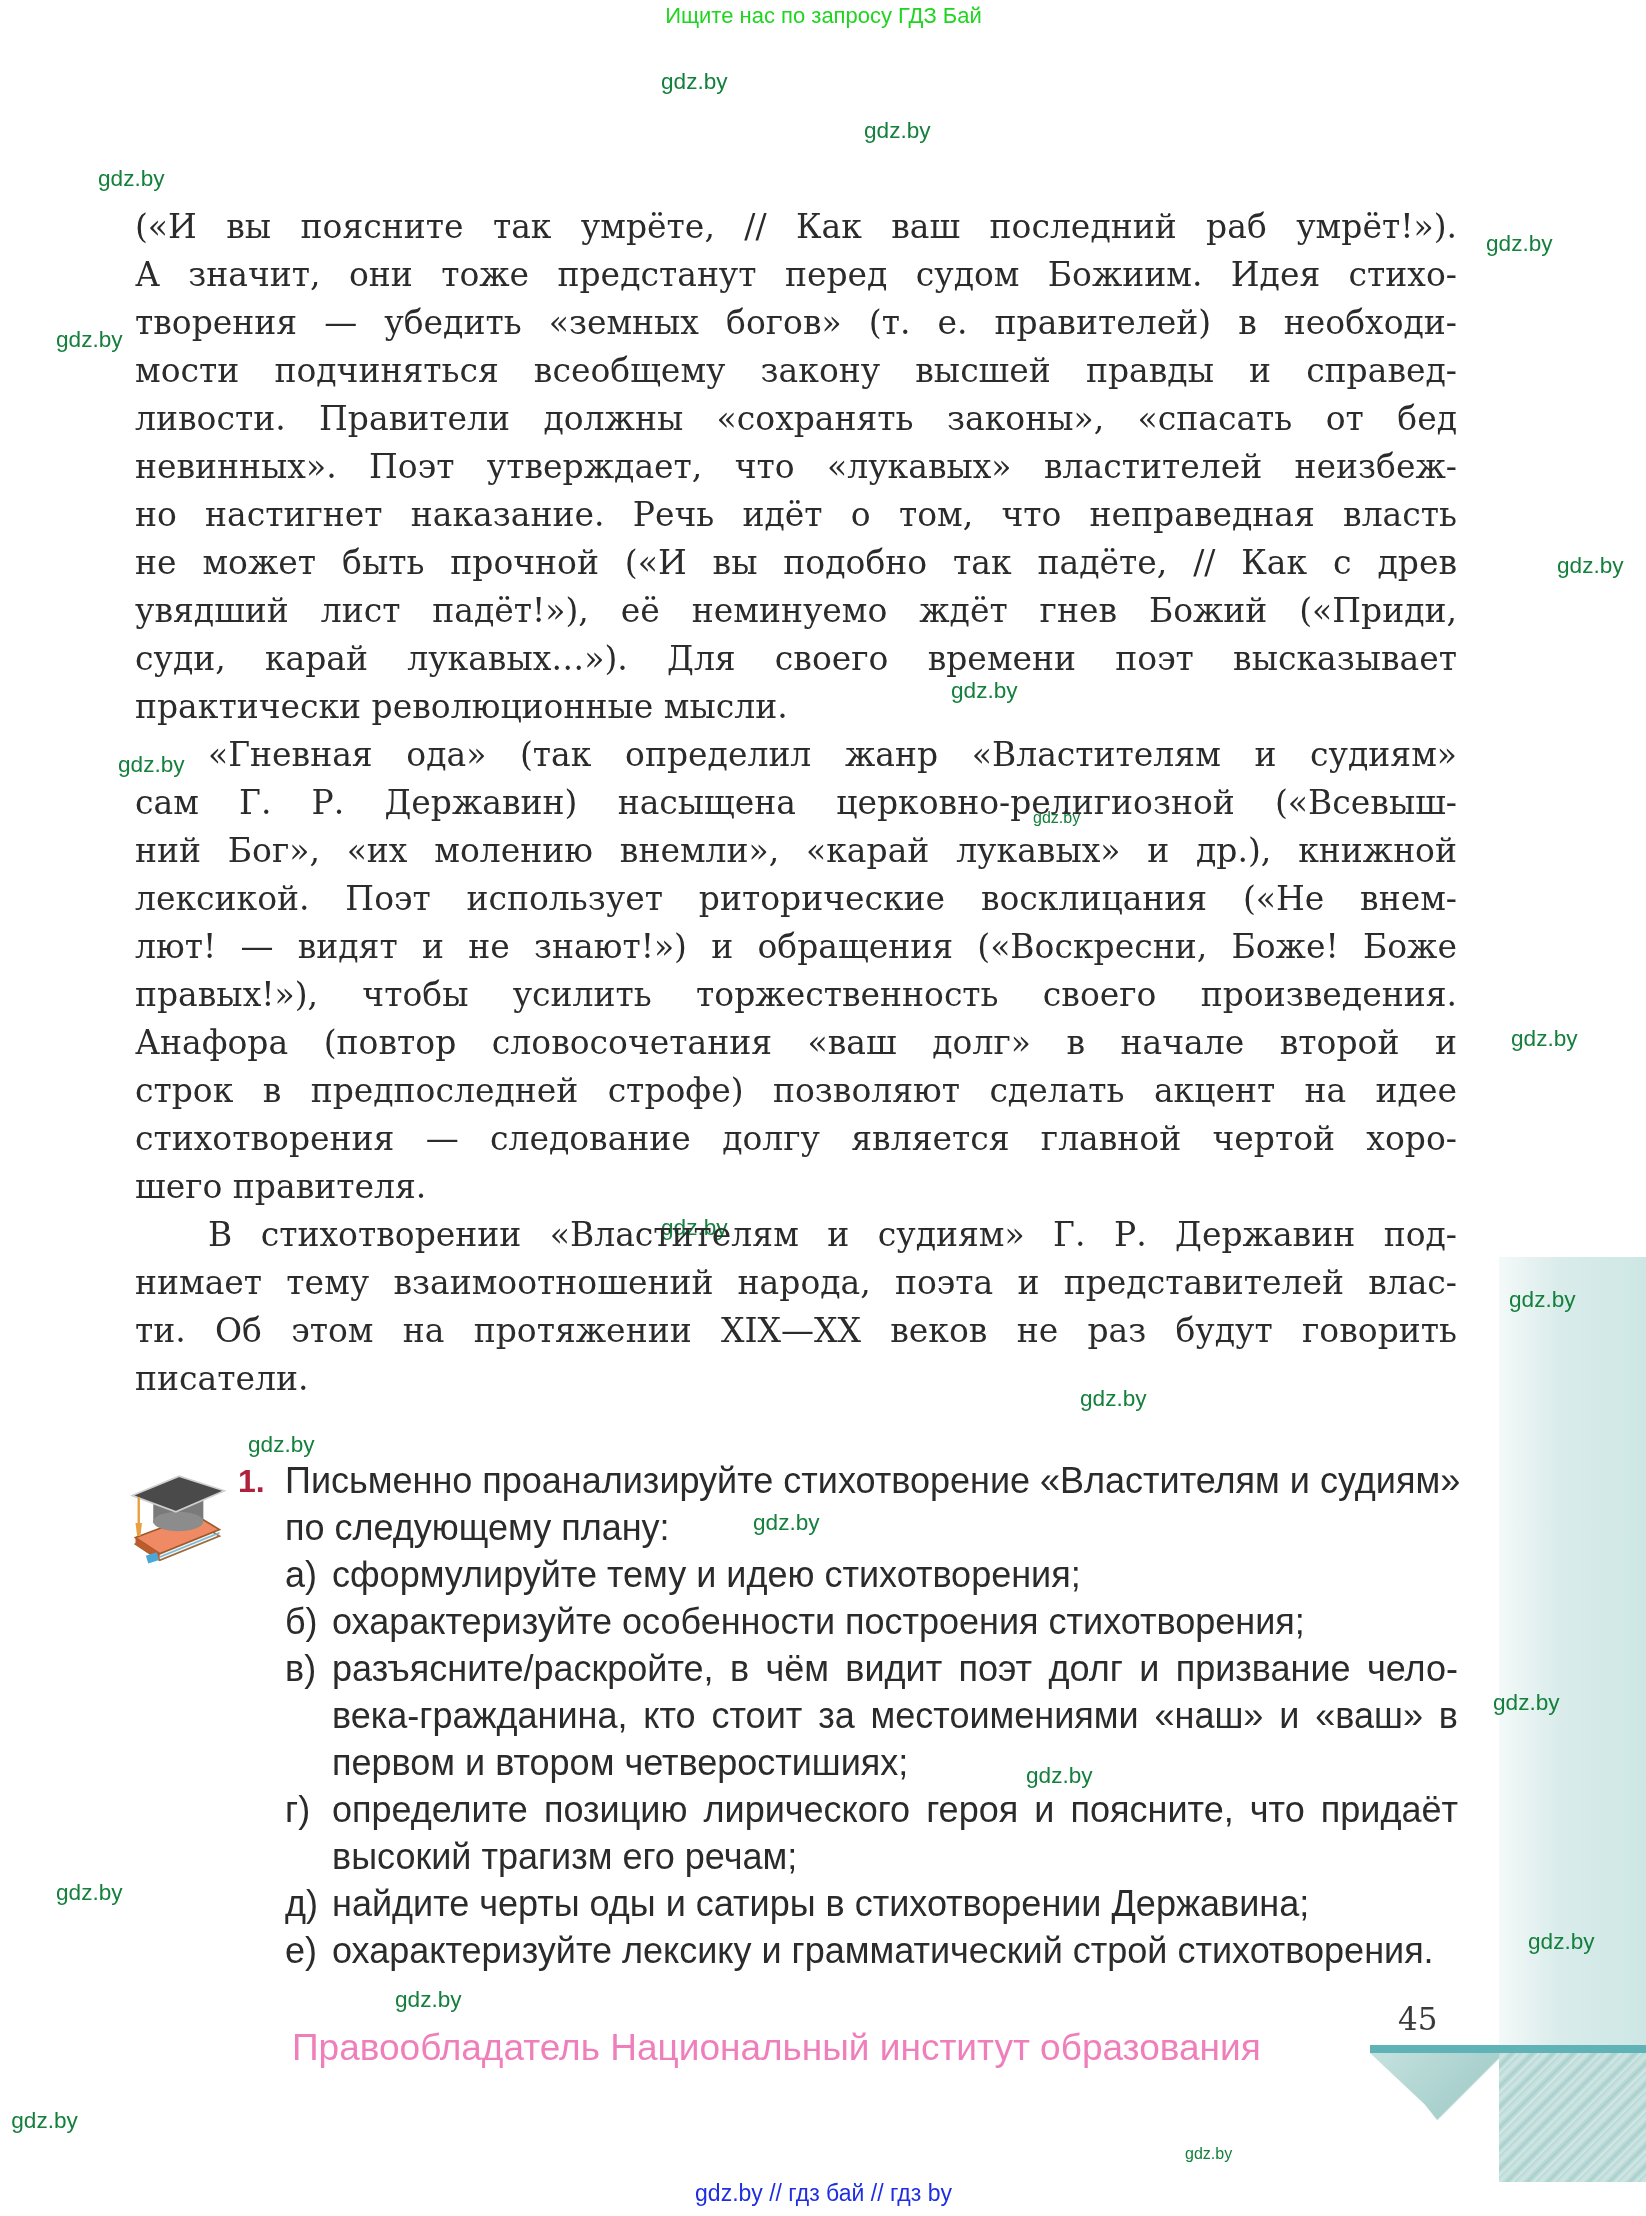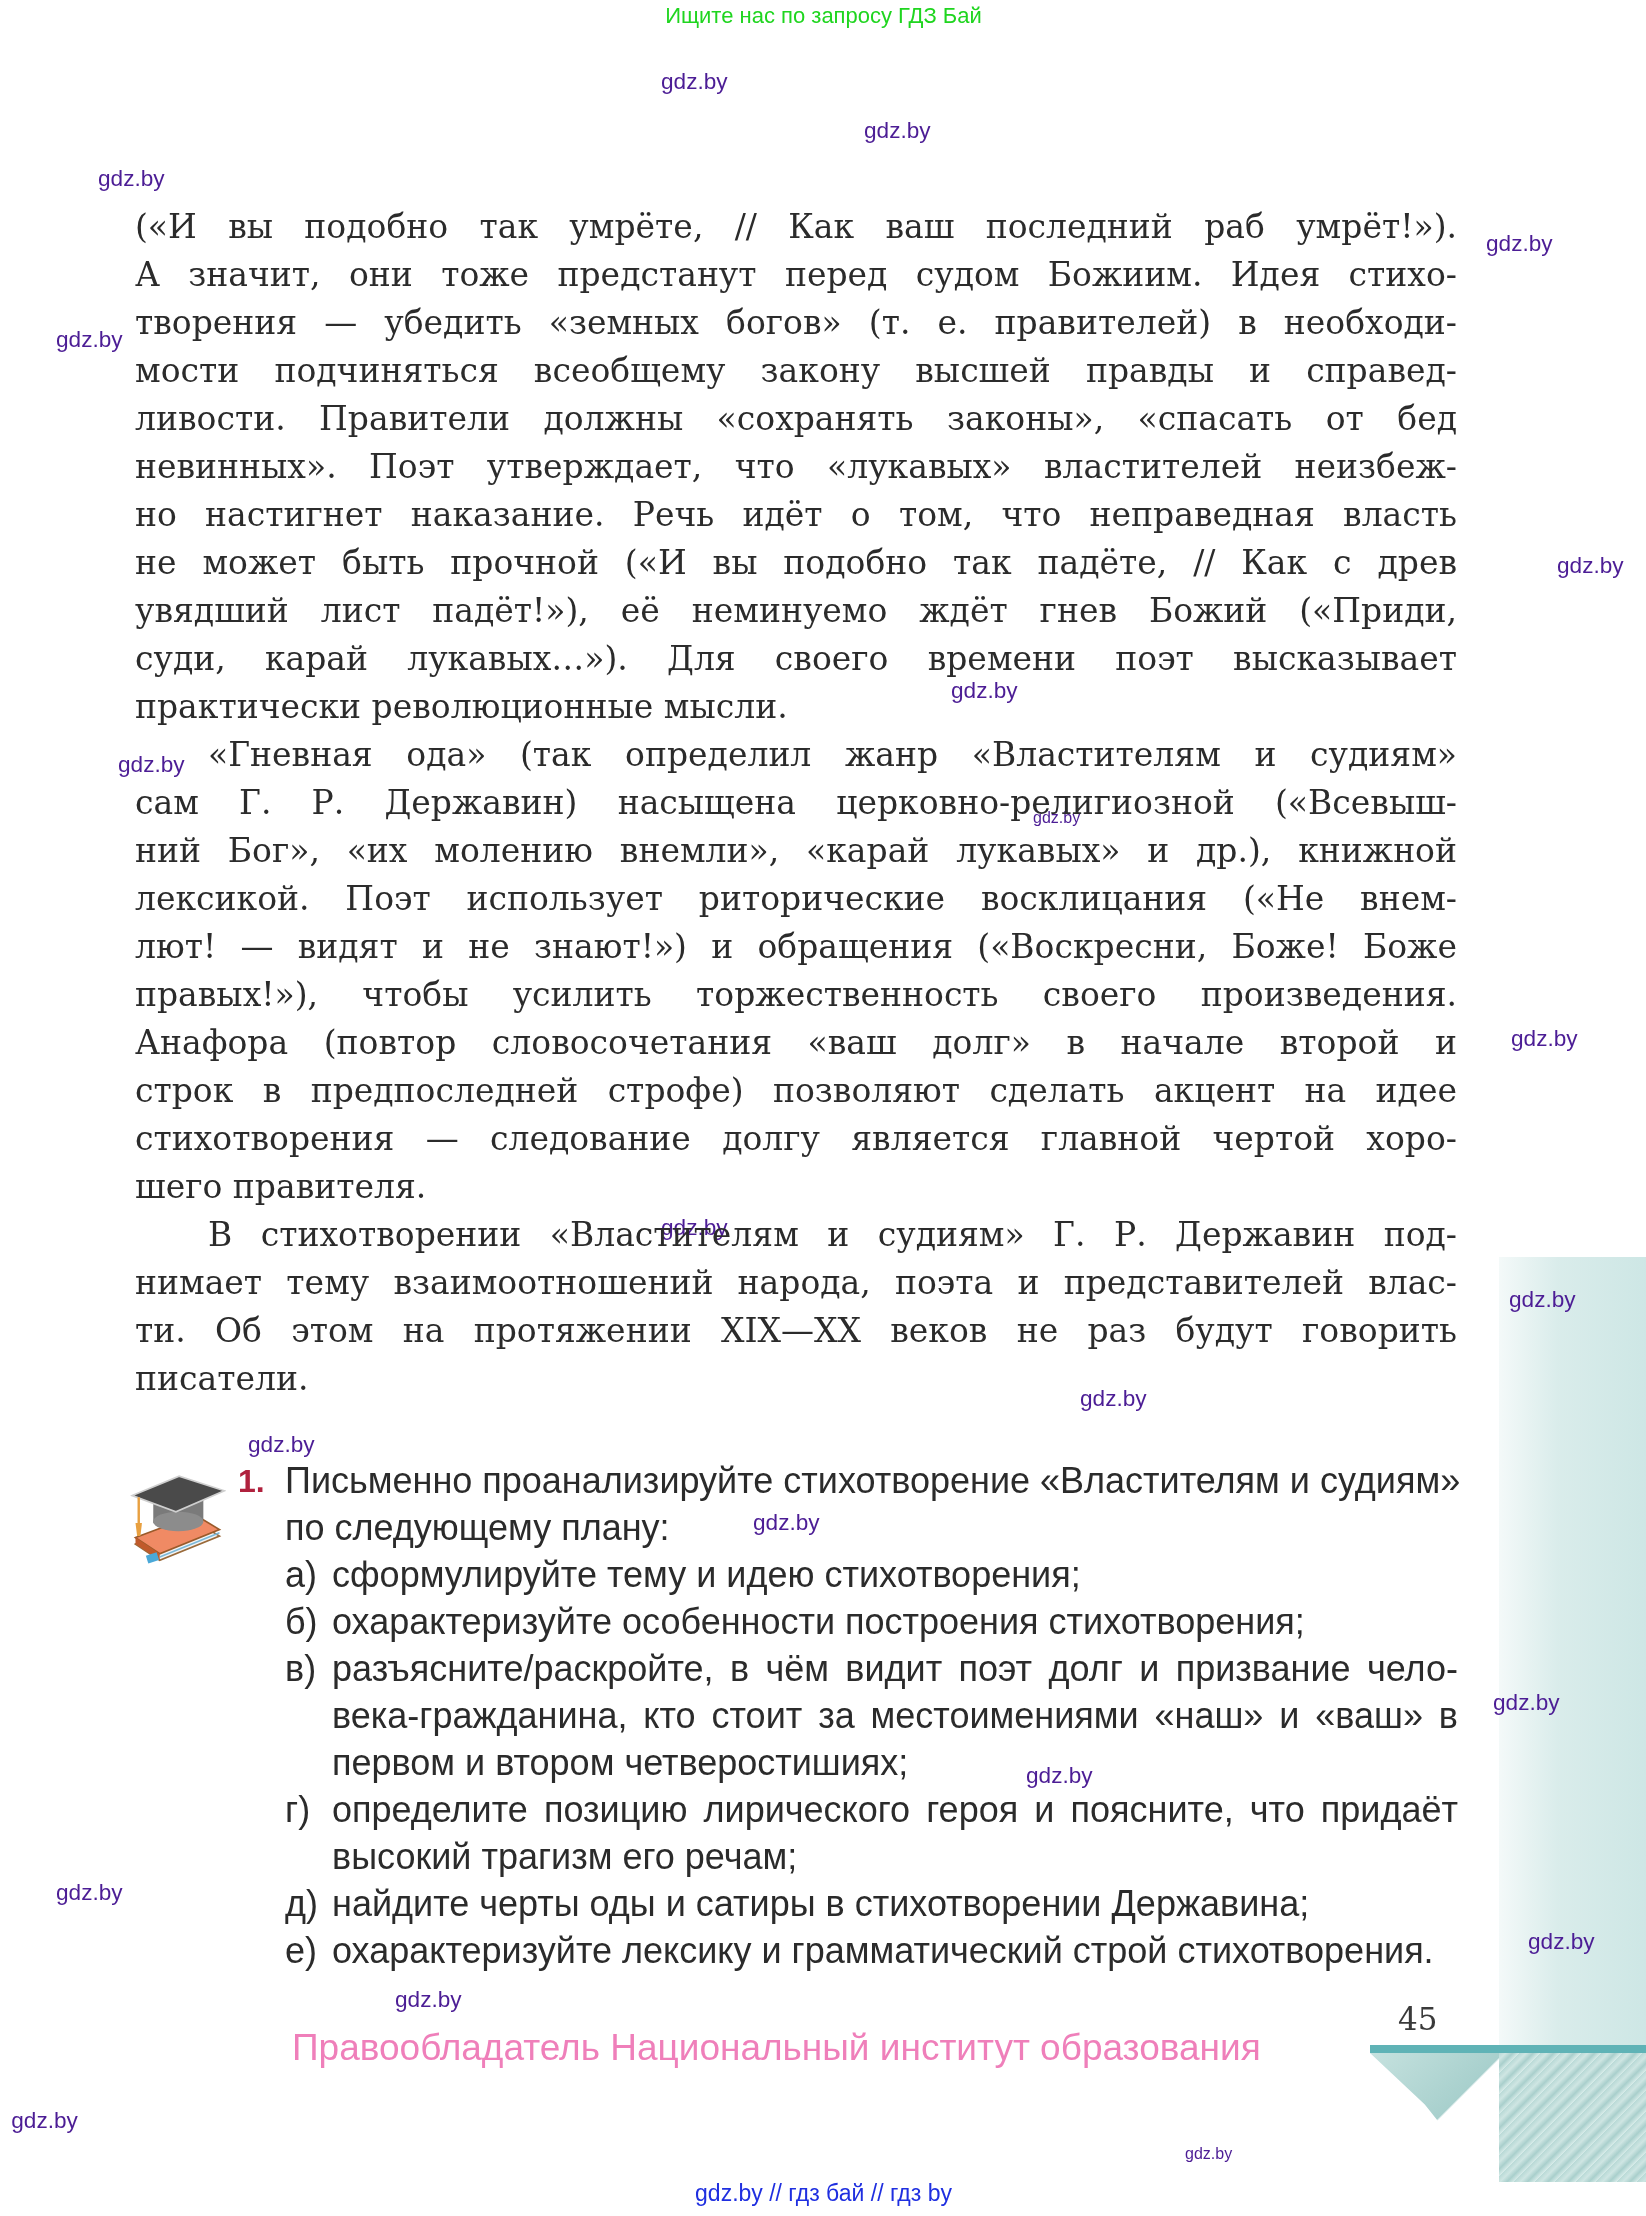--- a/index.html
+++ b/index.html
@@ -50,21 +50,21 @@
       top: 3.2px;
       text-align: center;
       color: #1fd51f;
       font-family: "Liberation Sans", sans-serif;
       font-size: 22px;
     }
     .wm {
       position: absolute;
       font-family: "Liberation Sans", sans-serif;
       font-size: 22.6px;
-      color: #4c1d95;
+      color: #15803d;
       white-space: nowrap;
     }
     .wm.small { font-size: 16px; }
     .body-text {
       position: absolute;
       left: 135px;
       top: 203px;
       width: 1322px;
       font-family: "DejaVu Serif", serif;
       font-size: 33px;
@@ -195,21 +195,21 @@
     <span class="wm" style="left: 1493px; top: 1690px;">gdz.by</span>
     <span class="wm" style="left: 1026px; top: 1763px;">gdz.by</span>
     <span class="wm" style="left: 56px; top: 1880px;">gdz.by</span>
     <span class="wm" style="left: 1528px; top: 1929px;">gdz.by</span>
     <span class="wm" style="left: 395px; top: 1987px;">gdz.by</span>
     <span class="wm" style="left: 11.3px; top: 2108px;">gdz.by</span>
     <span class="wm small" style="left: 1185px; top: 2145px;">gdz.by</span>
   </div>
 
 <div class="body-text">
-  <span class="line">(«И вы подобно так умрёте, // Как ваш последний раб умрёт!»).</span>
+  <span class="line">(«И вы поясните так умрёте, // Как ваш последний раб умрёт!»).</span>
   <span class="line">А значит, они тоже предстанут перед судом Божиим. Идея стихо-</span>
   <span class="line">творения — убедить «земных богов» (т. е. правителей) в необходи-</span>
   <span class="line">мости подчиняться всеобщему закону высшей правды и справед-</span>
   <span class="line">ливости. Правители должны «сохранять законы», «спасать от бед</span>
   <span class="line">невинных». Поэт утверждает, что «лукавых» властителей неизбеж-</span>
   <span class="line">но настигнет наказание. Речь идёт о том, что неправедная власть</span>
   <span class="line">не может быть прочной («И вы подобно так падёте, // Как с древ</span>
   <span class="line">увядший лист падёт!»), её неминуемо ждёт гнев Божий («Приди,</span>
   <span class="line">суди, карай лукавых…»). Для своего времени поэт высказывает</span>
   <span class="line last">практически революционные мысли.</span>

